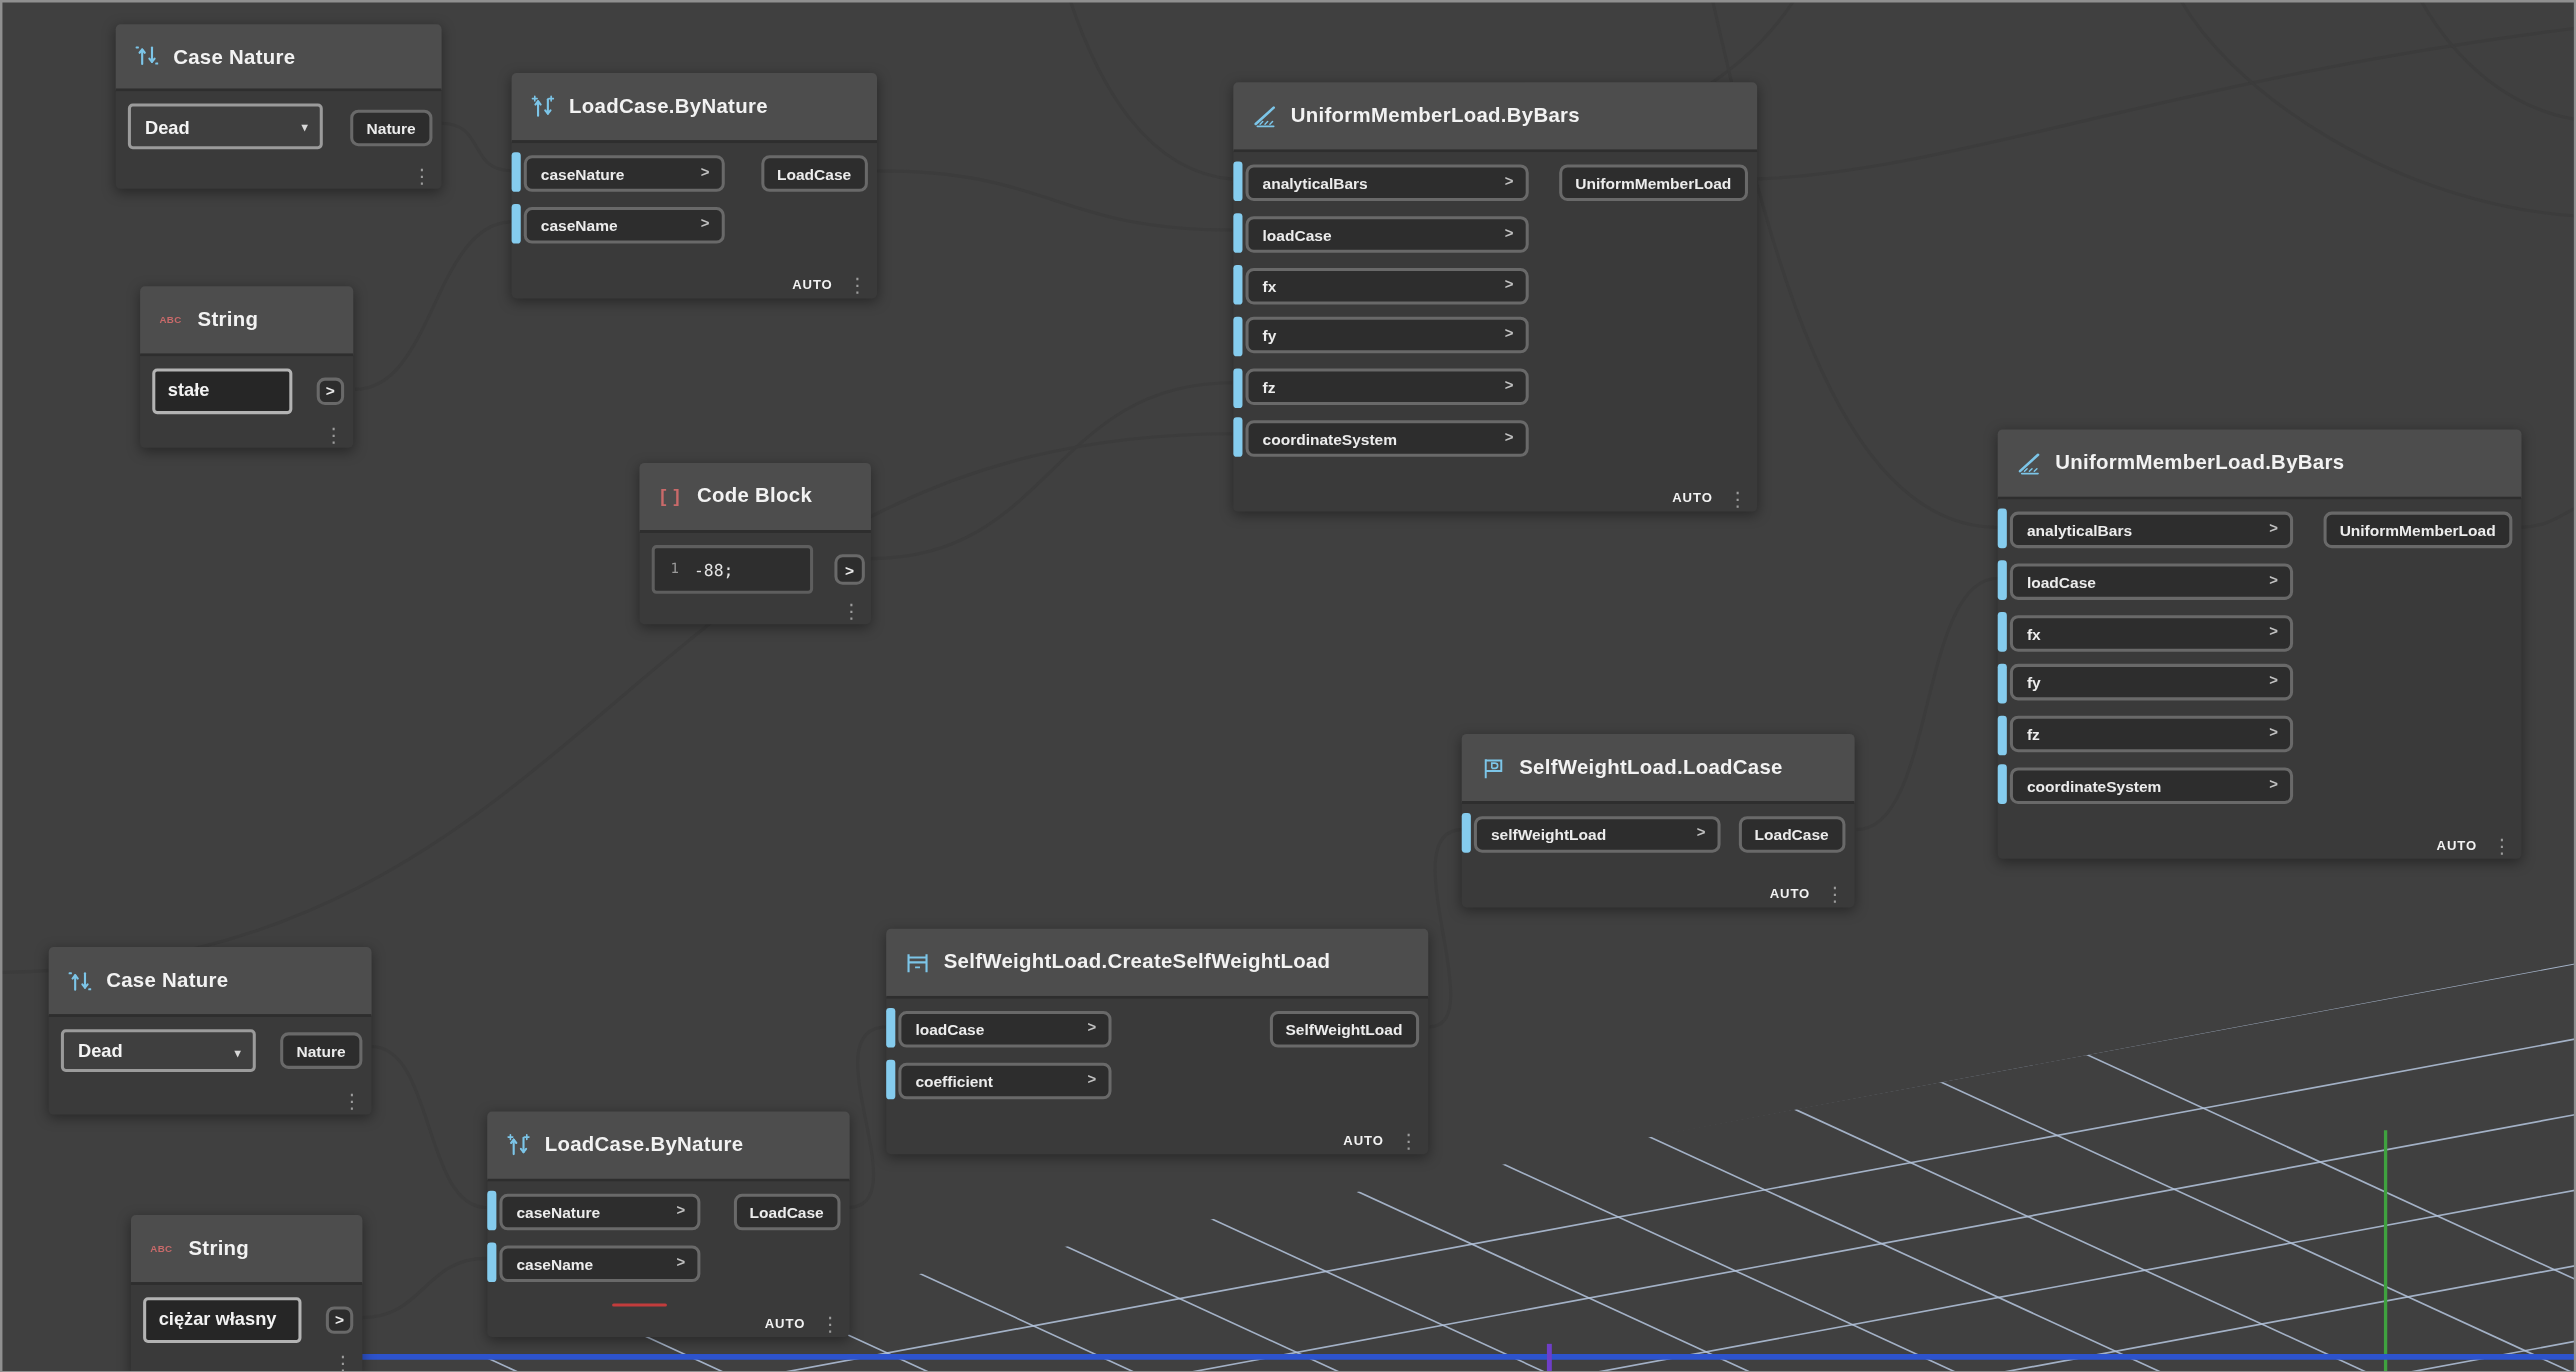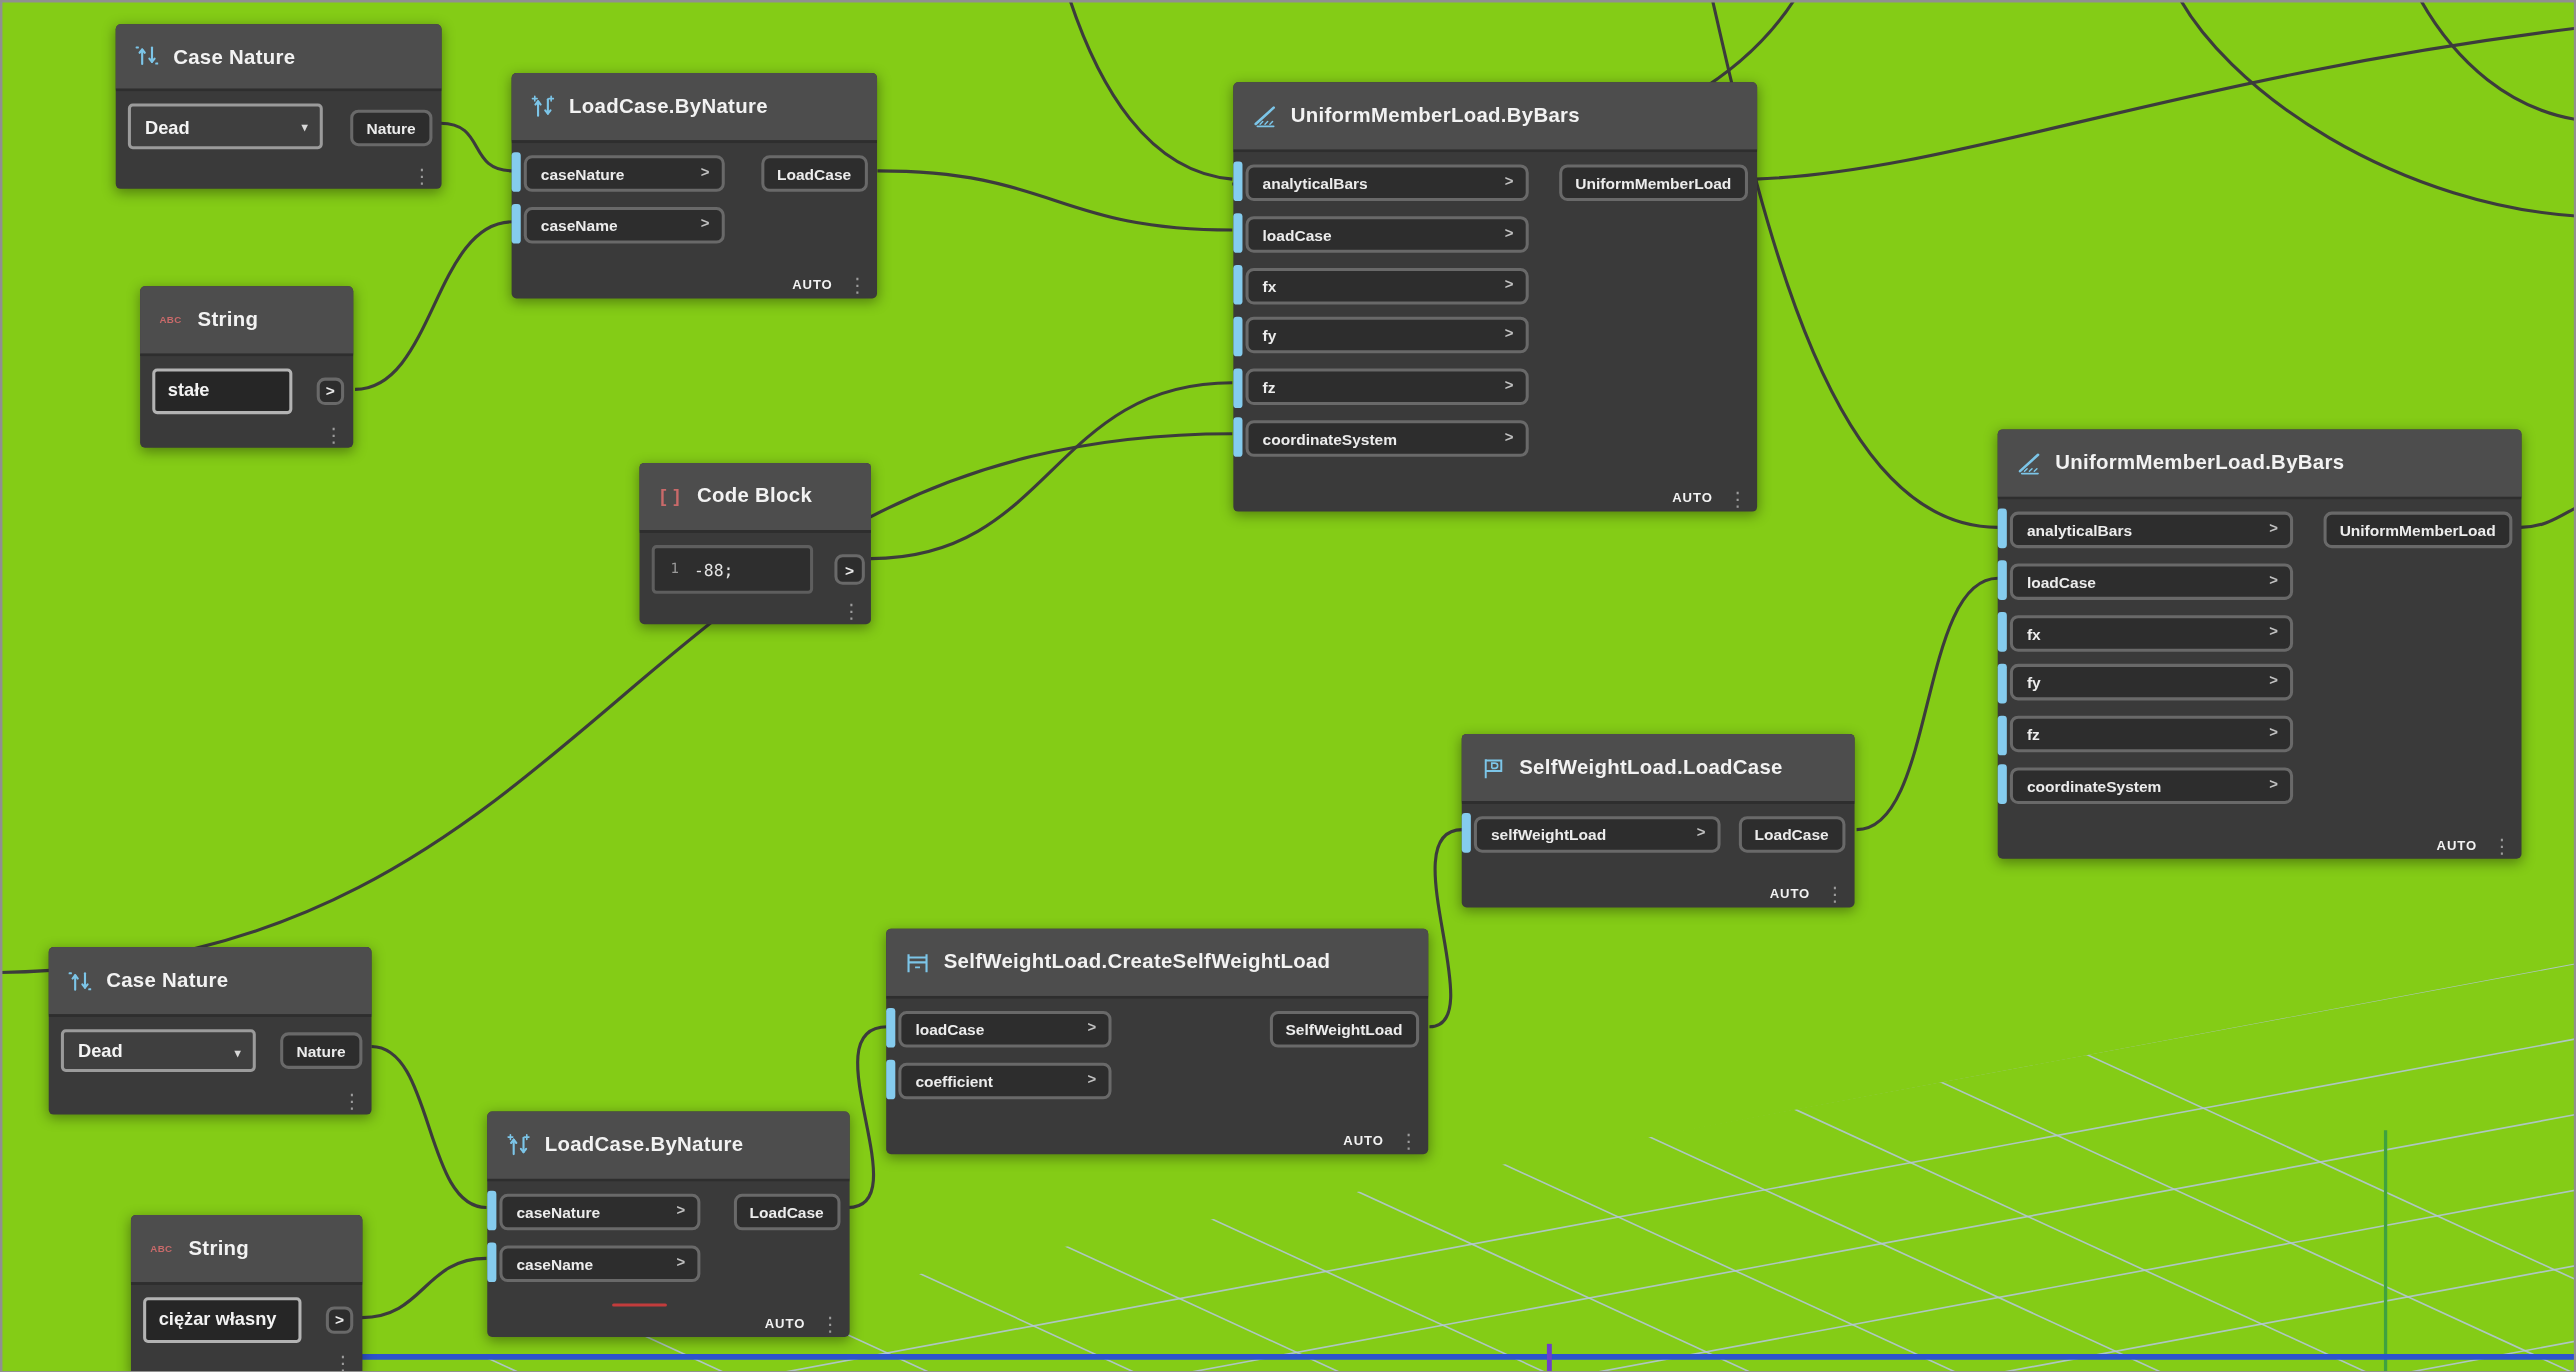--- a/index.html
+++ b/index.html
@@ -1,17 +1,17 @@
 <!DOCTYPE html>
 <html style="font-size:8.6px"><head>
 <meta charset="utf-8">
 <title>Dynamo Graph</title>
 <style>
 html,body{margin:0;padding:0;}
-.viewport{position:relative;width:2576px;height:1373px;overflow:hidden;background:#84cc16;}
+.viewport{position:relative;width:2576px;height:1373px;overflow:hidden;background:#404040;}
 #canvas{position:absolute;left:0;top:0;width:846px;height:451px;transform:scale(3.04528);transform-origin:0 0;font-family:"Liberation Sans",sans-serif;}
 #scene{position:absolute;left:0;top:0;}
 .frame{position:absolute;left:0;top:0;right:0;bottom:0;box-shadow:inset 0 0 0 0.8px #909090;pointer-events:none;z-index:60;}
 .node{position:absolute;background:#3a3a3a;border-radius:1.6px;box-shadow:0 1.1px 4.3px rgba(0,0,0,.38);z-index:10;}
 .node-header{display:flex;align-items:center;gap:4.3px;height:21.6px;background:#4d4d4d;border-radius:1.6px 1.6px 0 0;padding:0 5.4px;border-bottom:0.5px solid #2e2e2e;}
 .node-title{color:#f2f2f2;font-size:6.7px;font-weight:bold;white-space:nowrap;letter-spacing:0.1px;}
 .node-icon{width:9.2px;height:9.2px;display:flex;align-items:center;justify-content:center;flex:0 0 auto;}
 .abc-ic{color:#c96a6a;font-size:3.2px;font-weight:bold;letter-spacing:0.1px;}
 .cb-ic{color:#c96a6a;font-size:6px;font-weight:bold;}
 .node-body{position:relative;}

